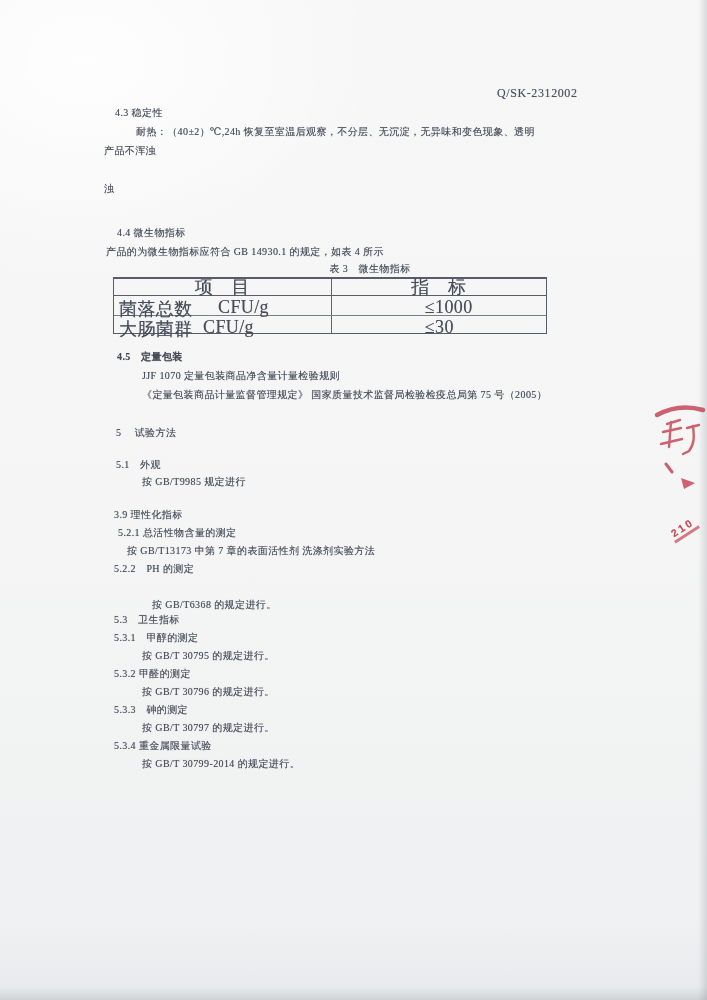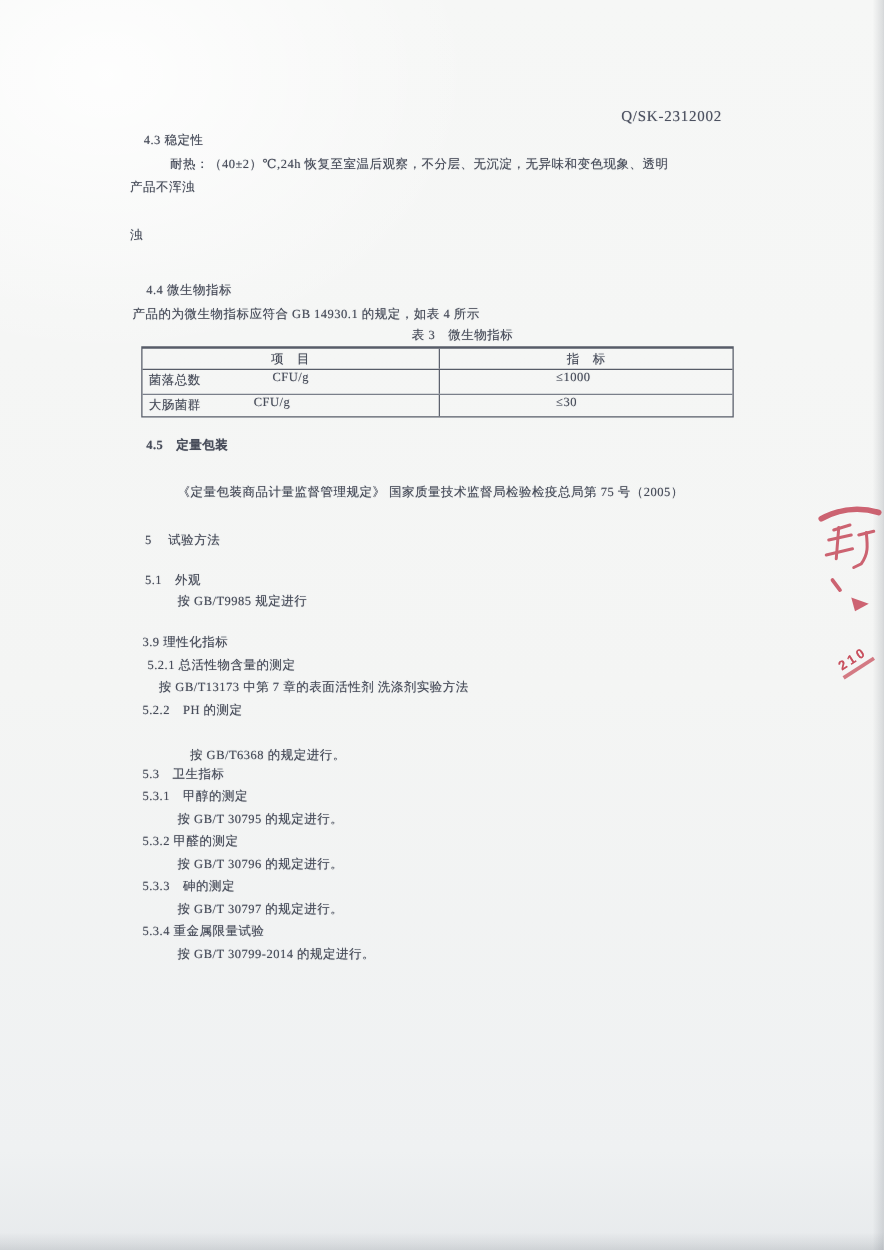--- a/index.html
+++ b/index.html
@@ -20,24 +20,24 @@
     font-size:10px;line-height:17px;
     color:#474c59;
     letter-spacing:0.4px;
     white-space:pre;
     text-shadow:0 0 0.7px rgba(74,80,97,0.55);
   }
   .docnum{font-size:12px;letter-spacing:0.6px;color:#4c5160;}
   .caption{width:474px;text-align:center;padding-left:20px;}
   
   .mtable{
-    position:absolute;left:113px;top:277px;width:474px;
+    position:absolute;left:113px;top:277px;width:434px;
     border:1.4px solid #575c68;border-top-width:2.6px;
     box-sizing:border-box;
-    font-size:10px;color:#474c59;letter-spacing:0.4px;
+    font-size:18px;color:#474c59;letter-spacing:0.4px;
     text-shadow:0 0 0.7px rgba(74,80,97,0.5);
   }
   .mtable .tr{display:flex;box-sizing:border-box;}
   .mtable .thead{height:17px;border-bottom:1.8px solid #575c68;}
   .mtable .r1{height:20px;border-bottom:1px solid #7a7f8a;}
   .mtable .r2{height:17px;}
   .mtable .c1{width:50.4%;box-sizing:border-box;border-right:1px solid #5d626e;position:relative;}
   .mtable .c2{width:49.6%;box-sizing:border-box;position:relative;}
   .mtable .th{display:flex;align-items:center;justify-content:center;}
   .mtable .item{position:absolute;left:5px;top:1px;}
@@ -94,20 +94,21 @@
         <span class="item">大肠菌群</span>
         <span class="unit2">CFU/g</span>
       </div>
       <div class="c2">
         <span class="spec">≤30</span>
       </div>
     </div>
   </div>
 
   <div class="t" style="left:117px;top:348px;font-weight:bold;">4.5　定量包装</div>
+  <div class="t" style="left:142px;top:367px;">JJF 1070 定量包装商品净含量计量检验规则</div>
   <div class="t" style="left:142px;top:386px;">《定量包装商品计量监督管理规定》 国家质量技术监督局检验检疫总局第 75 号（2005）</div>
 
   <div class="t" style="left:116px;top:424px;">5　 试验方法</div>
 
   <div class="t" style="left:116px;top:456px;">5.1　外观</div>
   <div class="t" style="left:142px;top:473px;">按 GB/T9985 规定进行</div>
 
   <div class="t" style="left:114px;top:506px;">3.9 理性化指标</div>
   <div class="t" style="left:118px;top:524px;">5.2.1 总活性物含量的测定</div>
   <div class="t" style="left:127px;top:542px;">按 GB/T13173 中第 7 章的表面活性剂 洗涤剂实验方法</div>

